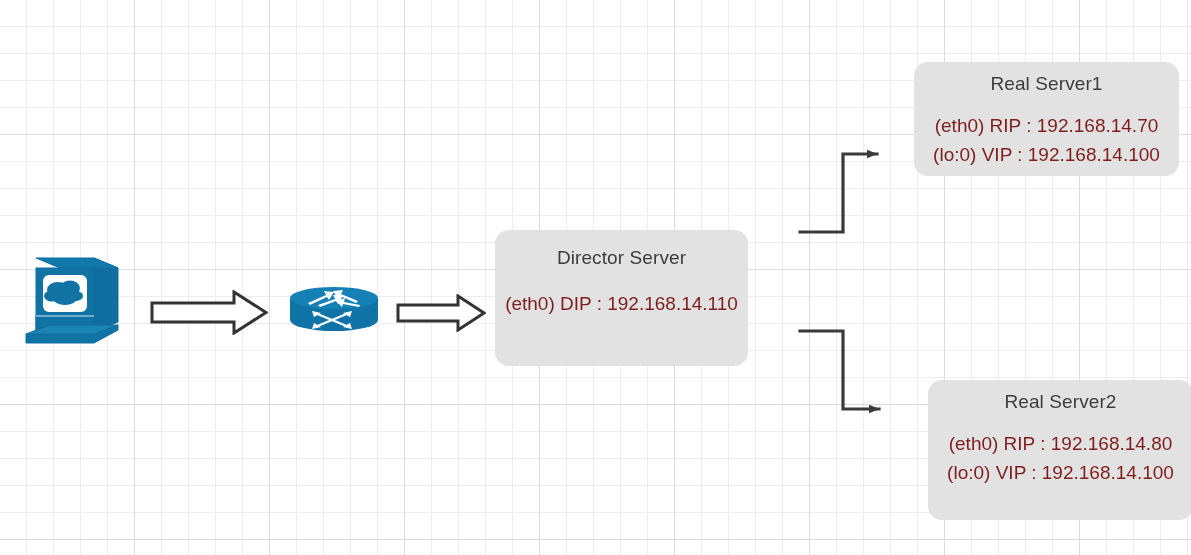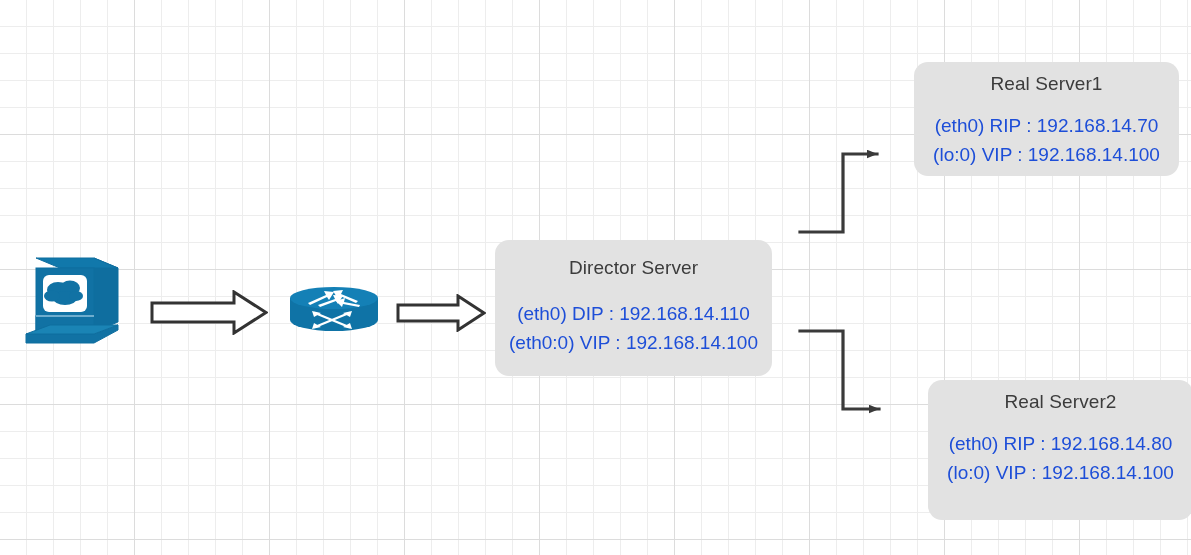--- a/index.html
+++ b/index.html
@@ -38,30 +38,30 @@
   }
   .node-title {
     font-size: 19px;
     color: #3c3c3c;
     text-align: center;
     white-space: nowrap;
     letter-spacing: 0.1px;
   }
   .node-lines {
     font-size: 19px;
-    color: #1d4ed8;
+    color: #7f1d1d;
     line-height: 29px;
     text-align: center;
     white-space: nowrap;
   }
 
   #director-box {
     left: 495px;
-    top: 240px;
-    width: 277px;
+    top: 230px;
+    width: 253px;
     height: 136px;
   }
   #director-box .node-title { margin-top: 17px; }
   #director-box .node-lines { margin-top: 20px; text-align: center; }
 
   #rs1-box {
     left: 885px;
     top: 62px;
     width: 265px;
     height: 114px;
@@ -175,21 +175,20 @@
   <div class="block-arrow" id="block-arrow-2">
     <svg width="90" height="38" viewBox="0 0 90 38">
       <path d="M2,11 L62,11 L62,2 L88,19 L62,36 L62,27 L2,27 Z" fill="#ffffff" stroke="#333333" stroke-width="3" stroke-linejoin="miter"></path>
     </svg>
   </div>
 
   <div class="node-box" id="director-box">
     <div class="node-title">Director Server</div>
     <div class="node-lines">
       <div>(eth0) DIP : 192.168.14.110</div>
-      <div>(eth0:0) VIP : 192.168.14.100</div>
     </div>
   </div>
 
   <div class="node-box" id="rs1-box">
     <div class="node-title">Real Server1</div>
     <div class="node-lines">
       <div>(eth0) RIP : 192.168.14.70</div>
       <div>(lo:0) VIP : 192.168.14.100</div>
     </div>
   </div>

